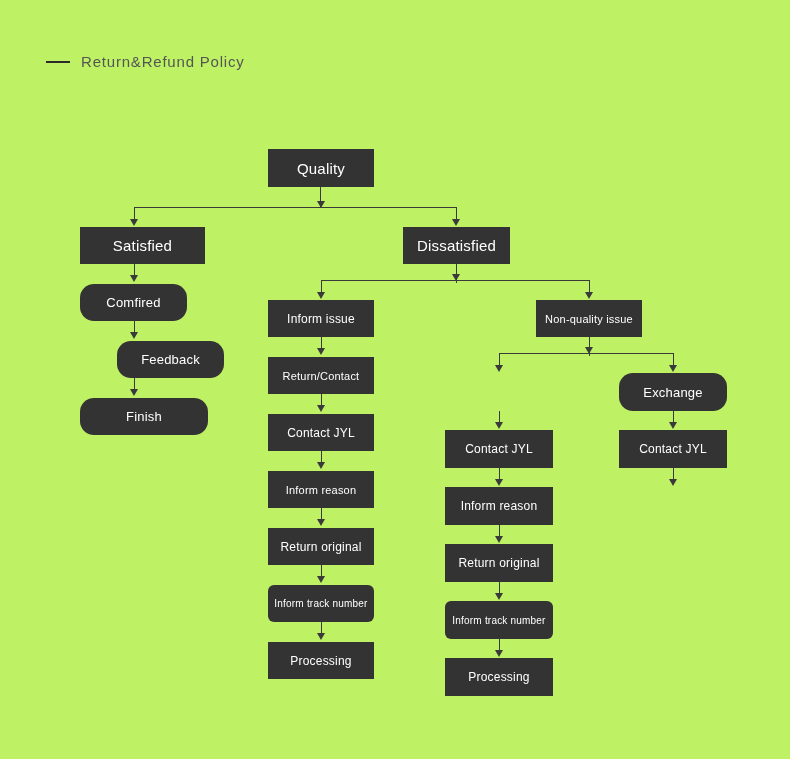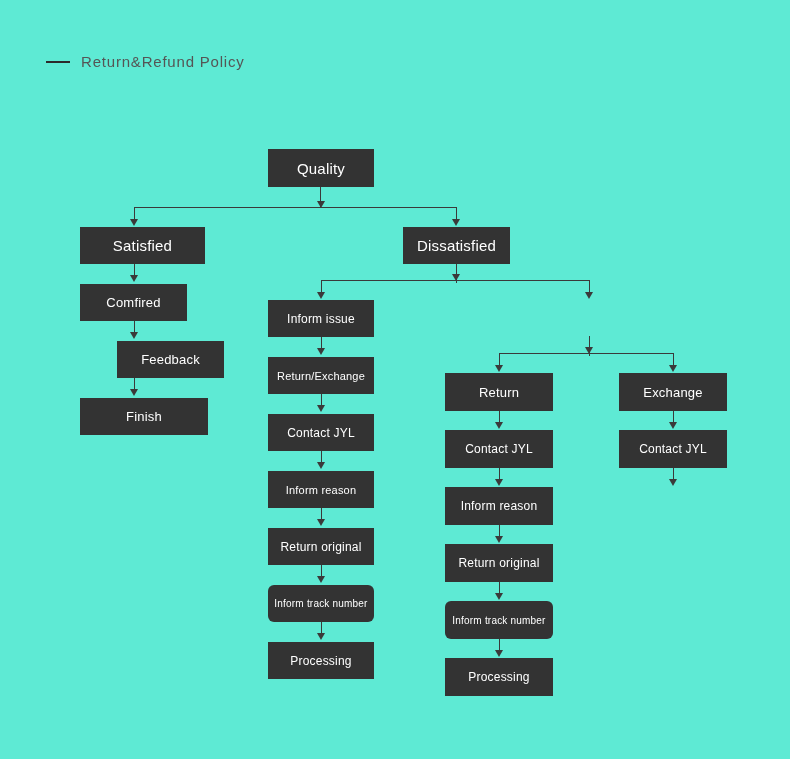--- a/index.html
+++ b/index.html
@@ -8,21 +8,21 @@
     background: #ffffff;
   }
   body {
     font-family: "Liberation Sans", sans-serif;
     -webkit-font-smoothing: none;
   }
   #page {
     position: relative;
     width: 790px;
     height: 759px;
-    background: #5eead4;
+    background: #bef264;
     overflow: hidden;
   }
 
   
   #header {
     position: absolute;
     left: 46px;
     top: 53px;
     display: flex;
     align-items: center;
@@ -48,21 +48,21 @@
     color: #ffffff;
     display: flex;
     align-items: center;
     justify-content: center;
     box-sizing: border-box;
     white-space: nowrap;
     overflow: visible;
     letter-spacing: 0.2px;
   }
   .node.fs15 { font-size: 15px; }
-  .node.fs13 { font-size: 13px; }
+  .node.fs13 { font-size: 13px; border-radius: 14px; }
   .node.fs12 { font-size: 12px; }
   .node.fs11 { font-size: 11px; }
   .node.fs10 { font-size: 10px; border-radius: 6px; }
 
   
   .vline {
     position: absolute;
     width: 1px;
     background: #3a3a3a;
   }
@@ -157,34 +157,34 @@
   <div class="node fs15" style="left:403px; top:227px; width:107px; height:37px;">Dissatisfied</div>
 
   <div class="node fs13" style="left:80px; top:284px; width:107px; height:37px;">Comfired</div>
 
   <div class="node fs13" style="left:80px; top:341px; width:107px; height:37px;margin-left:37px;">Feedback</div>
 
   <div class="node fs13" style="left:80px; top:398px; width:128px; height:37px;">Finish</div>
 
   <div class="node fs12" style="left:268px; top:300px; width:106px; height:37px;">Inform issue</div>
 
-  <div class="node fs11" style="left:268px; top:357px; width:106px; height:37px;">Return/Exchange</div>
+  <div class="node fs11" style="left:268px; top:357px; width:106px; height:37px;">Return/Contact</div>
 
   <div class="node fs12" style="left:268px; top:414px; width:106px; height:37px;">Contact JYL</div>
 
   <div class="node fs11" style="left:268px; top:471px; width:106px; height:37px;">Inform reason</div>
 
   <div class="node fs12" style="left:268px; top:528px; width:106px; height:37px;">Return original</div>
 
   <div class="node fs10" style="left:268px; top:585px; width:106px; height:37px;">Inform track number</div>
 
   <div class="node fs12" style="left:268px; top:642px; width:106px; height:37px;">Processing</div>
 
+  <div class="node fs11" style="left:536px; top:300px; width:106px; height:37px;">Non-quality issue</div>
 
-  <div class="node fs13" style="left:445px; top:373px; width:108px; height:38px;">Return</div>
 
   <div class="node fs12" style="left:445px; top:430px; width:108px; height:38px;">Contact JYL</div>
 
   <div class="node fs12" style="left:445px; top:487px; width:108px; height:38px;">Inform reason</div>
 
   <div class="node fs12" style="left:445px; top:544px; width:108px; height:38px;">Return original</div>
 
   <div class="node fs10" style="left:445px; top:601px; width:108px; height:38px;">Inform track number</div>
 
   <div class="node fs12" style="left:445px; top:658px; width:108px; height:38px;">Processing</div>

